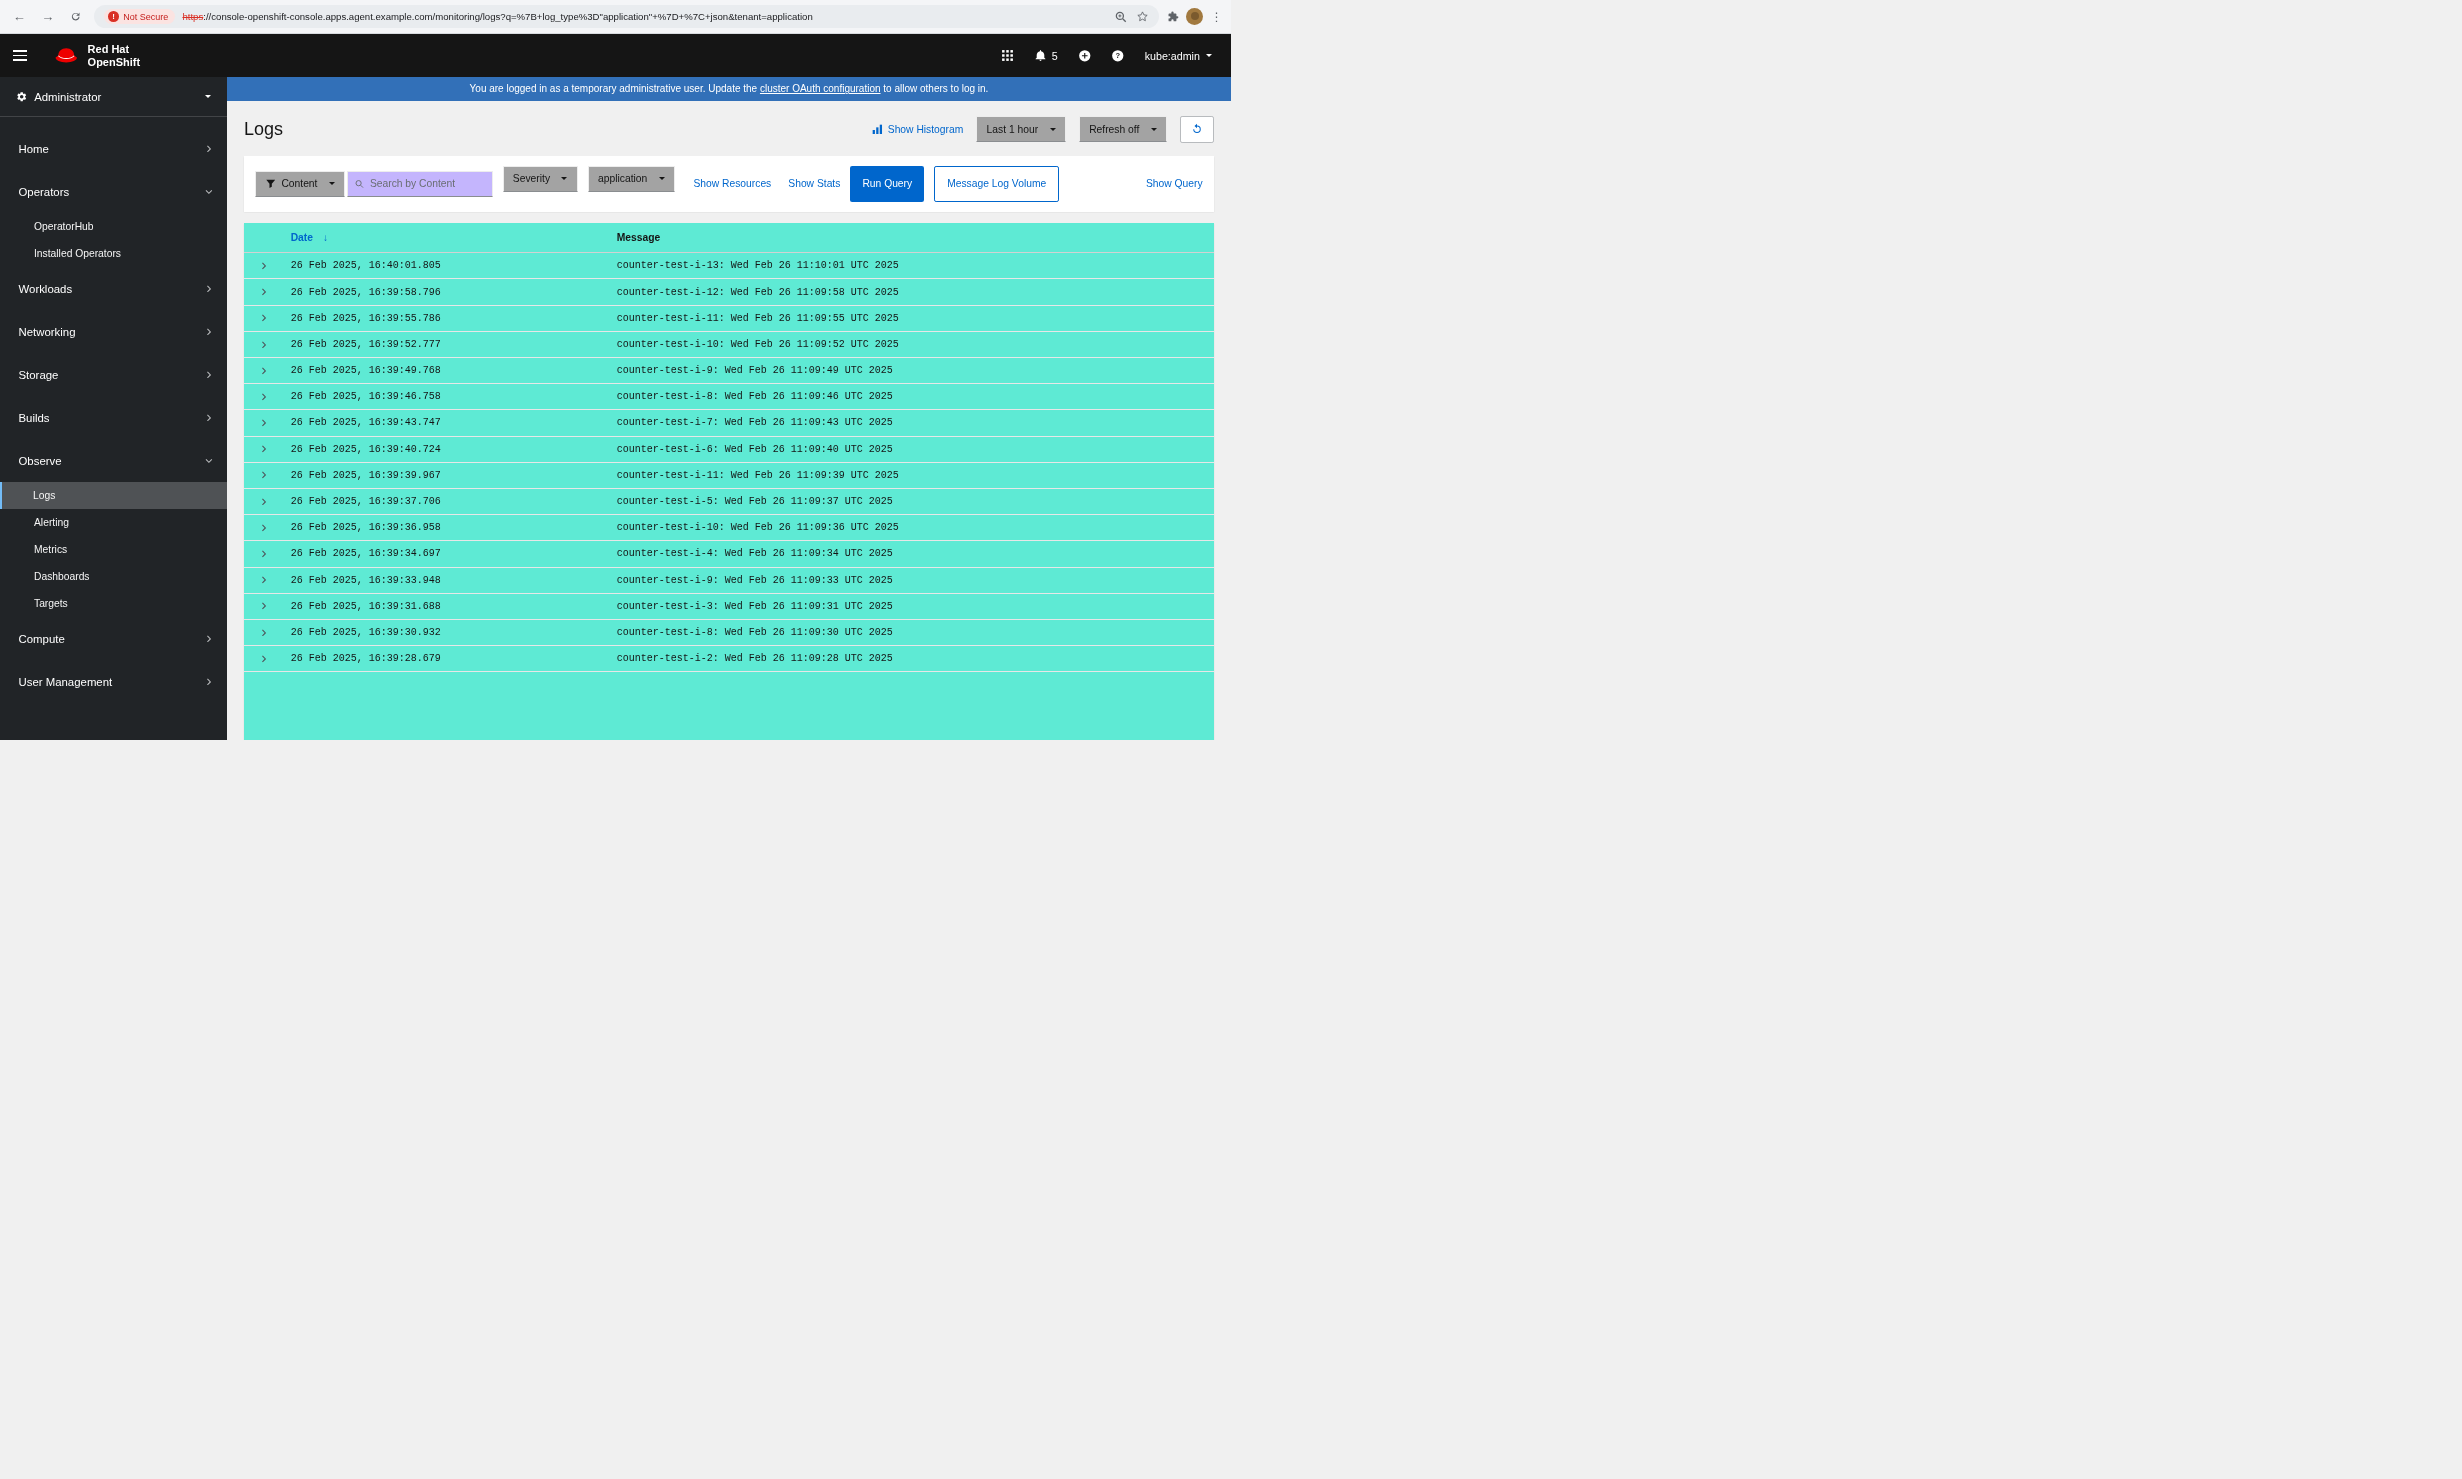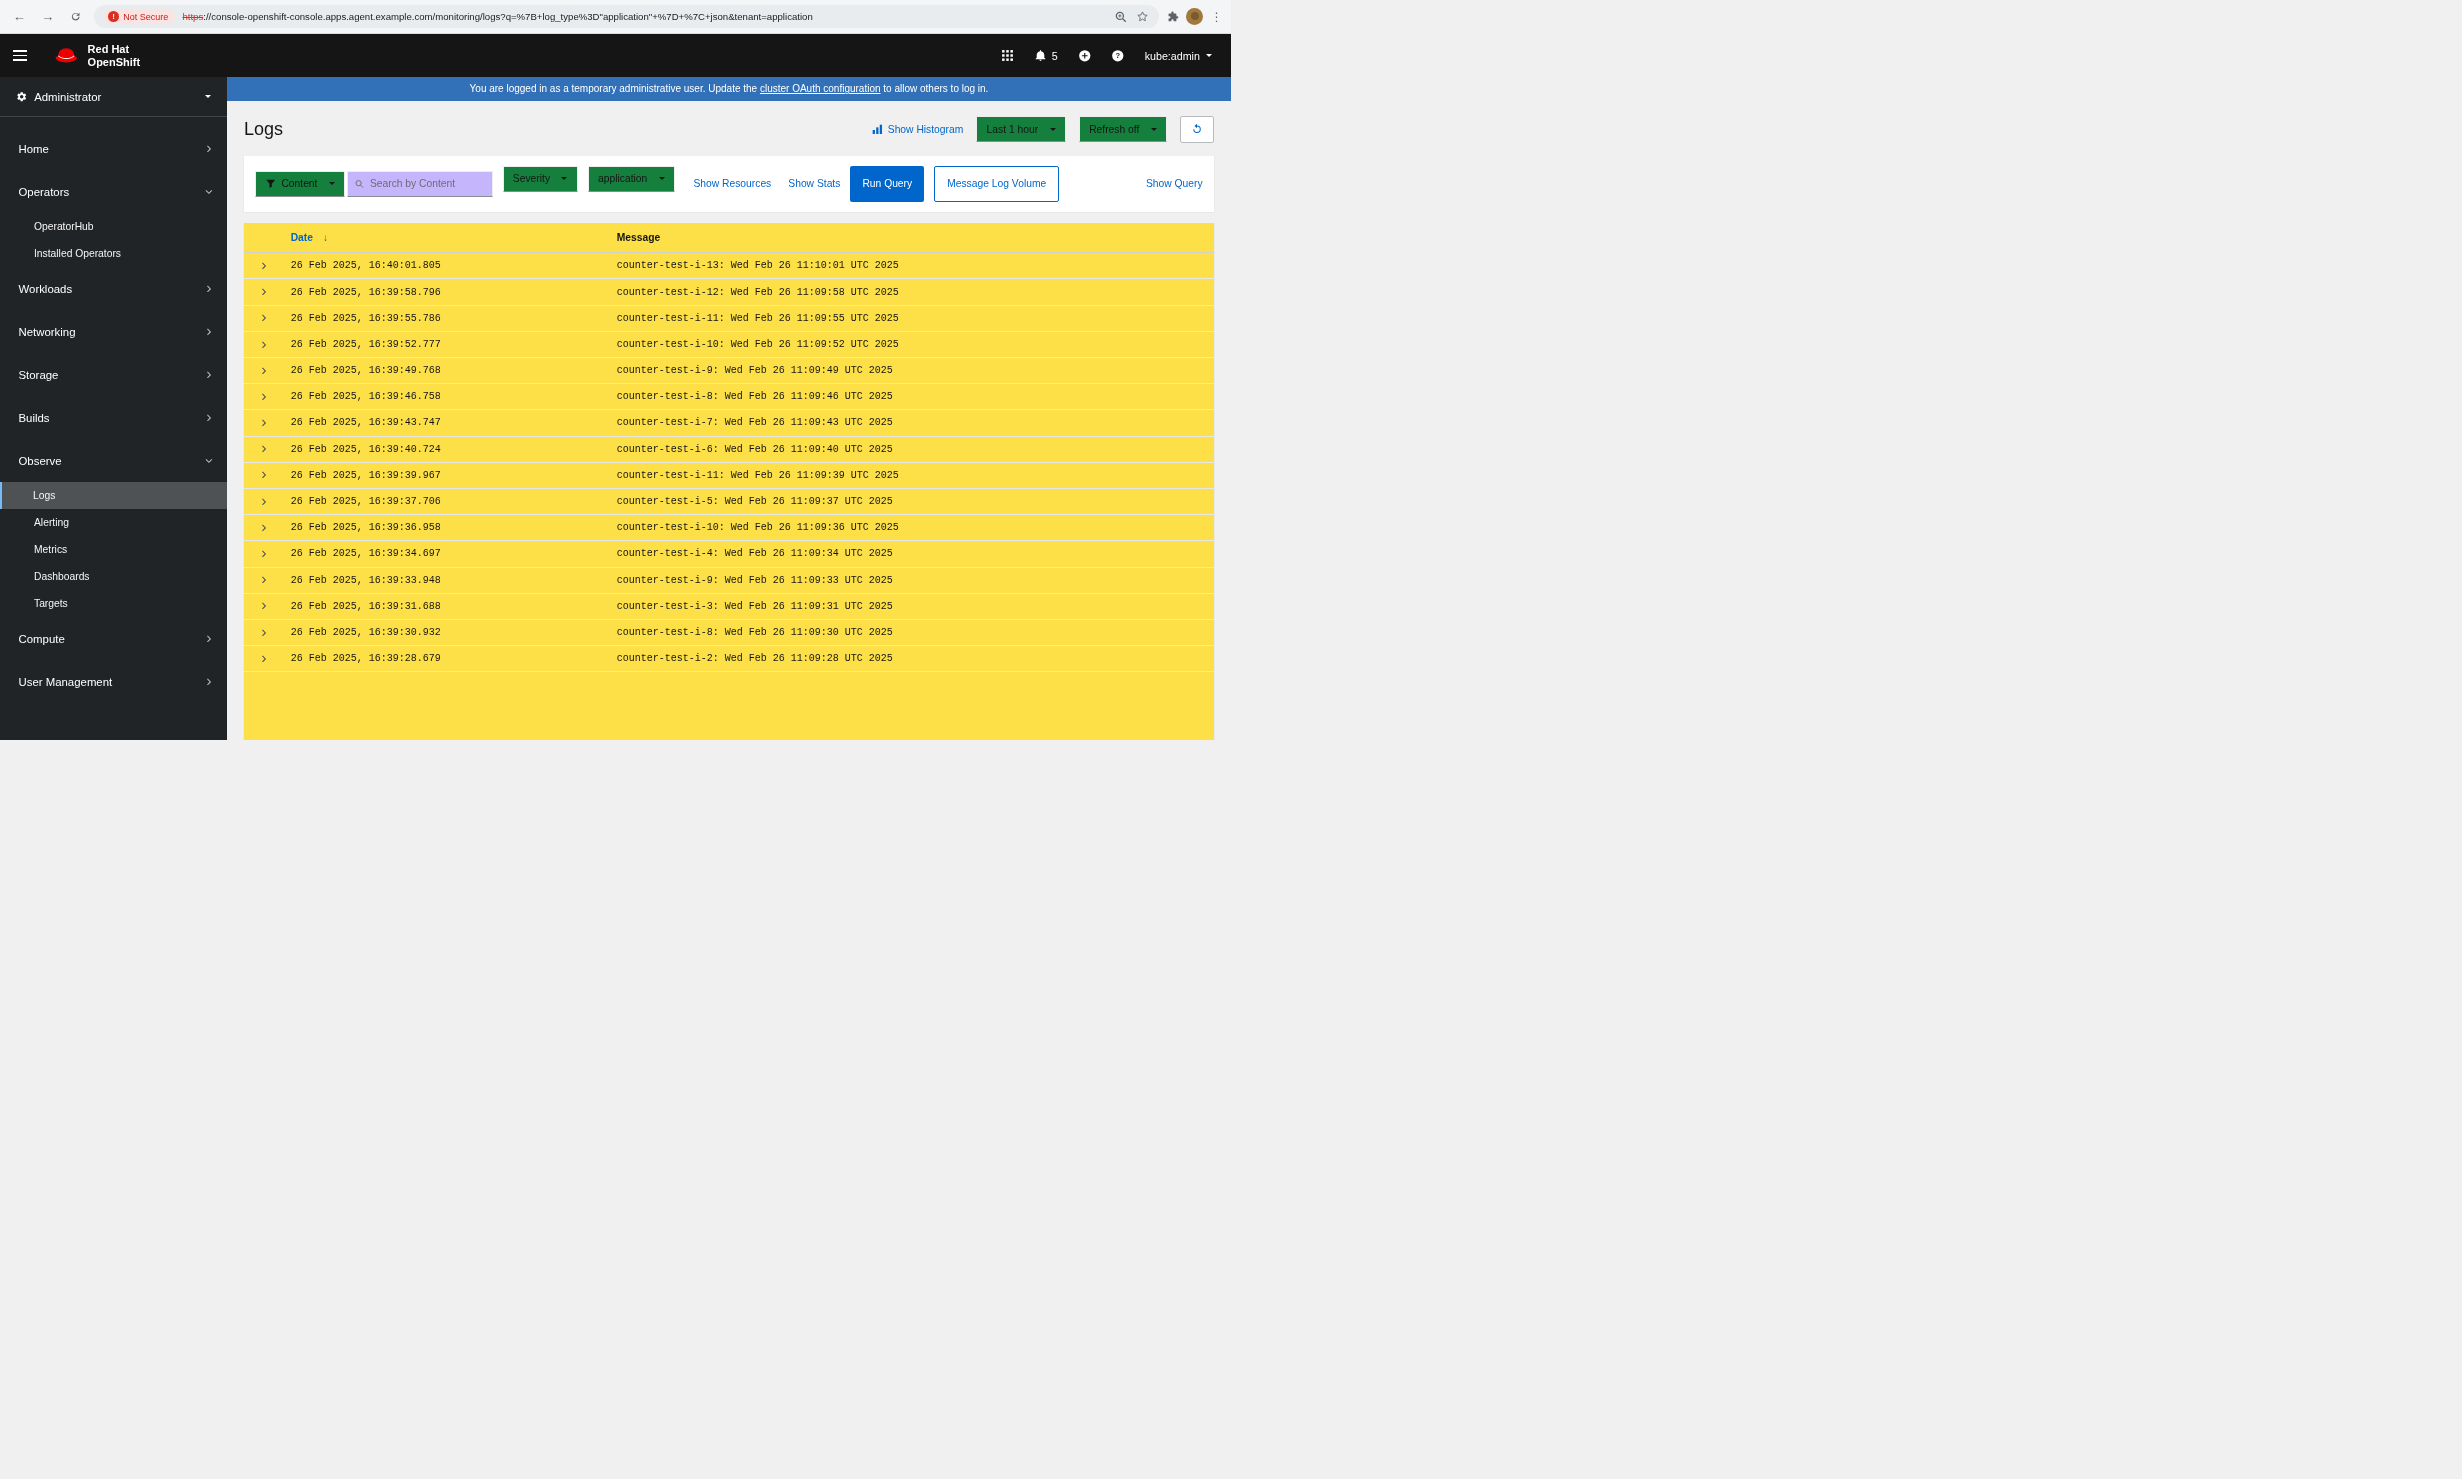--- a/index.html
+++ b/index.html
@@ -49,39 +49,39 @@
   
   .main { flex:1; display:flex; flex-direction:column; background:#f0f0f0; overflow:hidden; min-width:0; }
   .banner { height:23.5px; flex-shrink:0; background:#3270b8; color:#fff; display:flex; align-items:center; justify-content:center; font-size:10px; }
   .banner a { color:#fff; text-decoration:underline; cursor:pointer; }
 
   .page-header { display:flex; align-items:center; padding:15px 17px 10.7px; }
   .page-title { font-size:18px; font-weight:500; }
   .header-right { margin-left:auto; display:flex; align-items:center; gap:13px; }
   .link-blue { color:#0066cc; font-size:10.3px; text-decoration:none; display:flex; align-items:center; gap:5px; cursor:pointer; background:none; border:none; }
 
-  .pf-select { background:#15803d; border:0.7px solid #ededed; border-bottom:0.7px solid #8a8d90; height:26px; display:flex; align-items:center; justify-content:space-between; padding:0 9.3px; font-size:10.3px; color:#151515; cursor:pointer; gap:11.4px; }
+  .pf-select { background:#a3a3a3; border:0.7px solid #ededed; border-bottom:0.7px solid #8a8d90; height:26px; display:flex; align-items:center; justify-content:space-between; padding:0 9.3px; font-size:10.3px; color:#151515; cursor:pointer; gap:11.4px; }
   .pf-select .caret { color:#151515; }
   .w-time { min-width:87px; }
   .w-refresh { min-width:84px; }
   .icon-btn { width:34px; height:27px; background:#fff; border:0.7px solid #b8bbbe; border-radius:2.1px; display:flex; align-items:center; justify-content:center; cursor:pointer; }
 
   .toolbar-card { margin:2.8px 17px 0; background:#fff; box-shadow:0 0.7px 1.4px rgba(3,3,3,0.12); padding:10px 11.4px; display:flex; gap:10px; flex-shrink:0; }
   .filter-group { display:flex; align-items:center; }
   .filter-group .pf-select { min-width:84px; }
   .search-box { background:#c4b5fd; border:0.7px solid #ededed; border-bottom:0.7px solid #8a8d90; height:26px; width:146px; display:flex; align-items:center; gap:5.7px; padding:0 7.8px; margin-left:1.4px; }
   .search-box input { border:none; outline:none; font-size:10.3px; width:100%; font-family:"Liberation Sans", sans-serif; color:#151515; background:transparent; }
   .search-box input::placeholder { color:#6a6e73; }
   .toolbar-links { display:flex; align-items:center; gap:17px; margin-left:8.5px; }
   .btn { height:36px; padding:0 12px; font-size:10.3px; border-radius:2.1px; cursor:pointer; font-family:"Liberation Sans", sans-serif; }
   .btn-primary { background:#0066cc; color:#fff; border:none; }
   .btn-secondary { background:#fff; color:#0066cc; border:0.7px solid #0066cc; }
   .ml-auto { margin-left:auto; }
 
-  .table-card { margin:10.7px 17px 0; background:#fde047; box-shadow:0 0.7px 1.4px rgba(3,3,3,0.12); flex:1; overflow:hidden; }
+  .table-card { margin:10.7px 17px 0; background:#5eead4; box-shadow:0 0.7px 1.4px rgba(3,3,3,0.12); flex:1; overflow:hidden; }
   table { width:100%; border-collapse:collapse; }
   thead th { text-align:left; font-size:10.3px; font-weight:700; padding:9.3px 5.7px; border-bottom:0.7px solid #d2d2d2; color:#151515; }
   th.expand-col { width:36px; }
   th.date-col { width:331px; padding-left:10.7px; }
   th.date-col .hdr { color:#0066cc; display:inline-flex; align-items:center; gap:10px; cursor:pointer; }
   .sort-arrow { color:#0066cc; font-size:10px; }
   tbody td { padding:7.1px 5.7px; border-bottom:0.7px solid #e7e7e7; vertical-align:middle; }
   td.expand-cell { padding-left:14.2px; }
   .expand-btn { background:none; border:none; color:#4d5258; cursor:pointer; display:flex; padding:1.4px; }
   .cell-mono { font-family:"Liberation Mono","DejaVu Sans Mono",monospace; font-size:10px; color:#151515; white-space:nowrap; }

